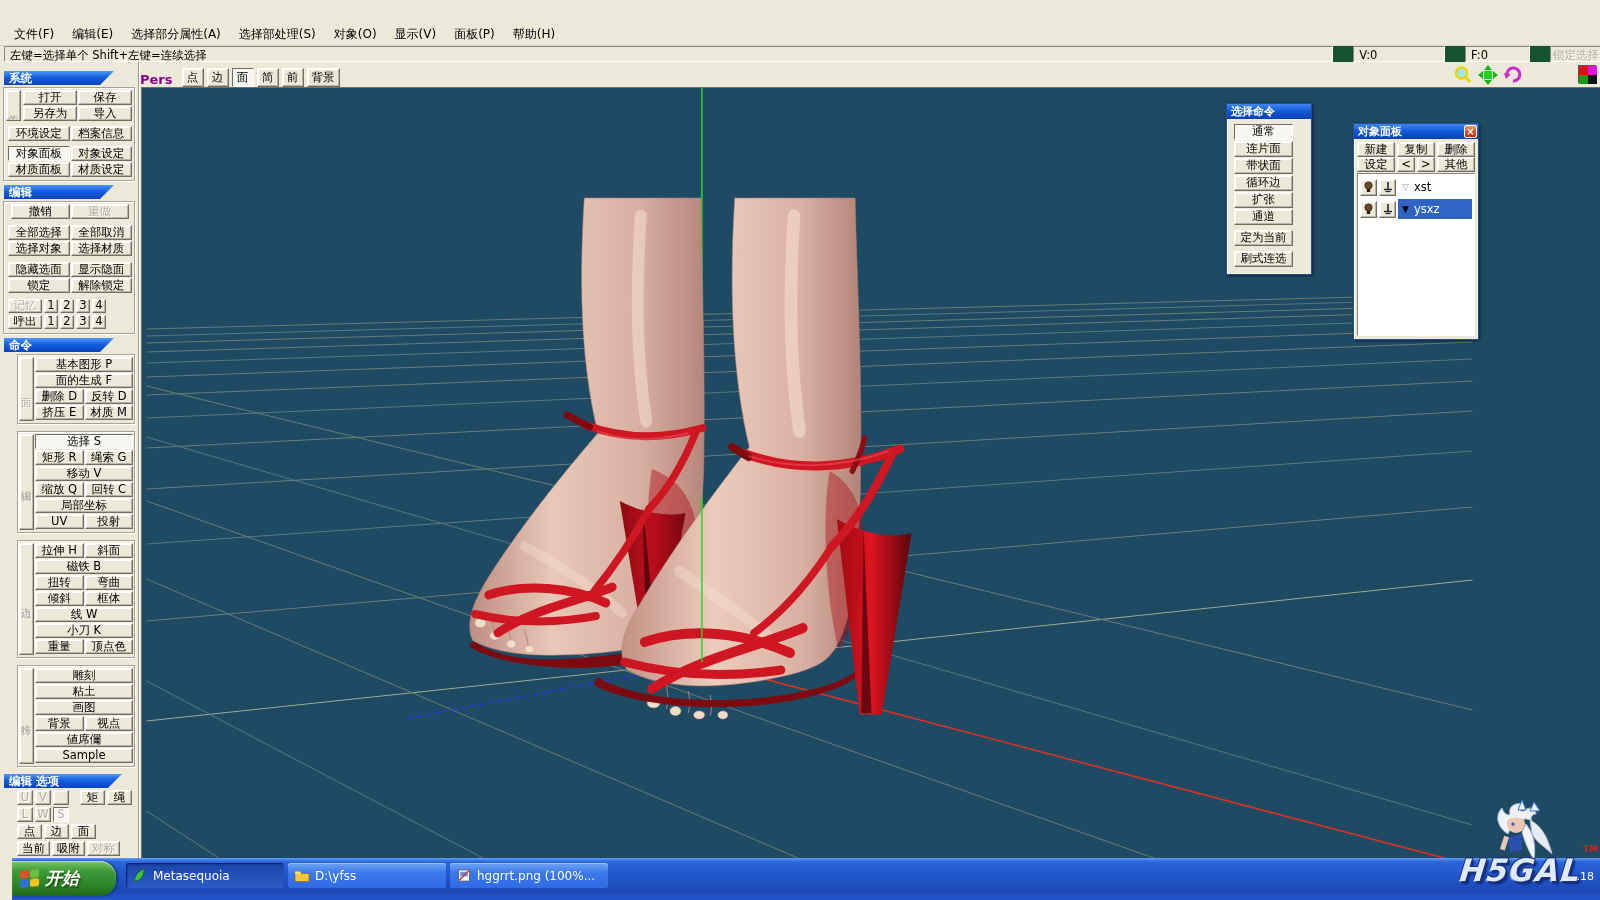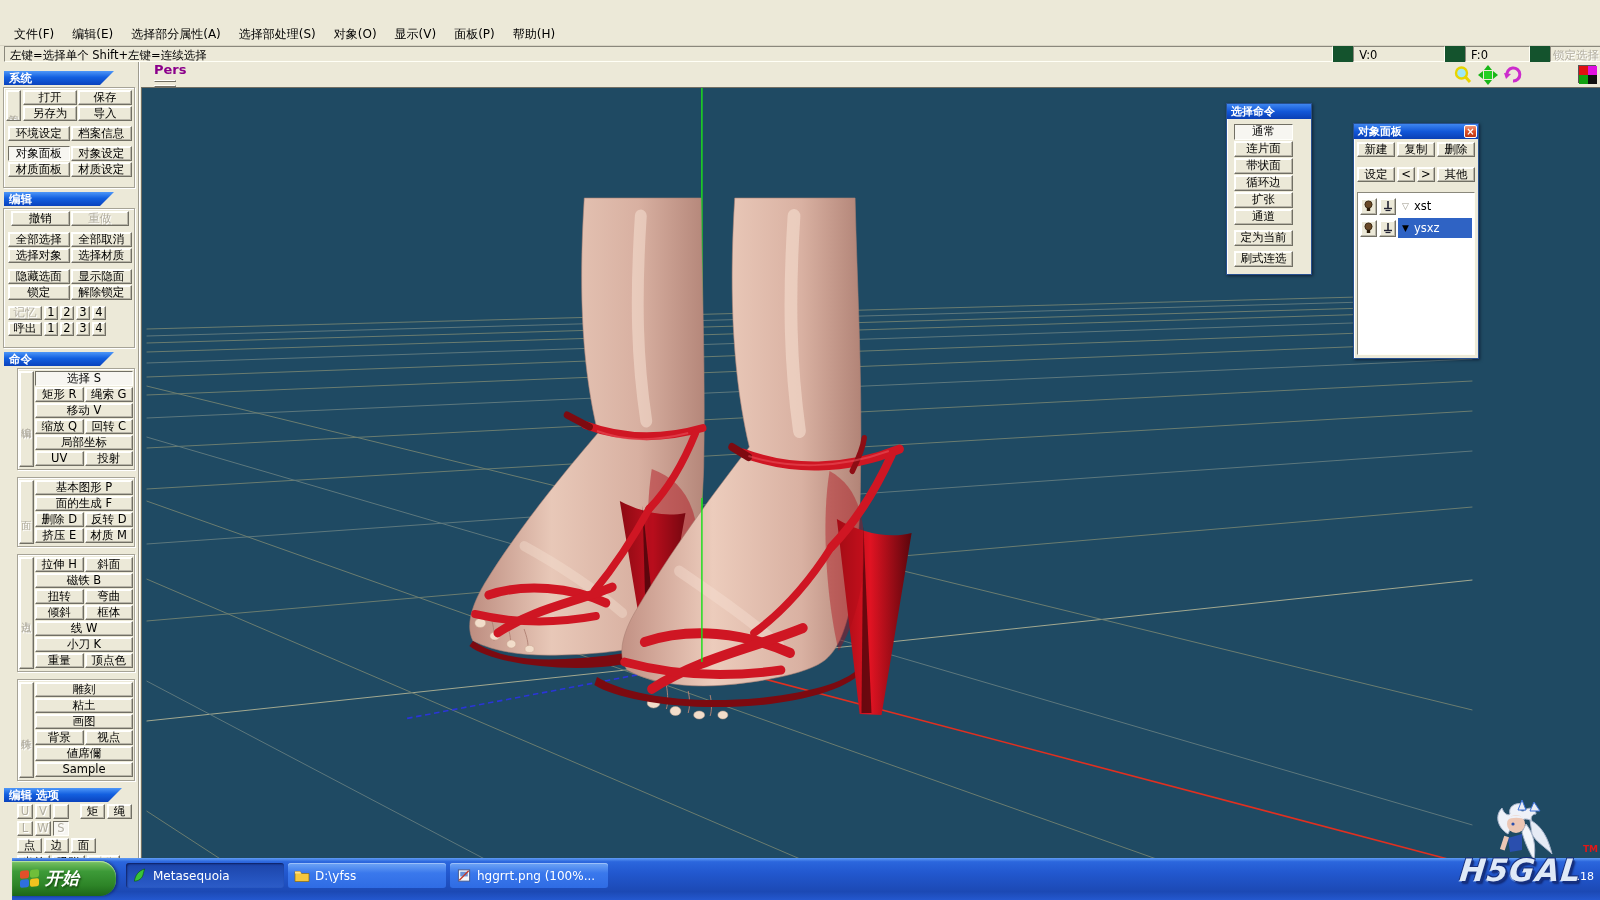--- a/index.html
+++ b/index.html
@@ -70,21 +70,21 @@
   .sidebar {
     position:absolute; left:0; top:62px; width:139px; height:796px;
     background:#ece9d8; border-right:1px solid #9e9b8e; overflow:hidden;
   }
   .sb-hdr {
     height:14px; margin:0 6px 2px 4px;
     background:linear-gradient(180deg,#4e97f8 0%,#1360e0 45%,#0a42bd 100%);
     clip-path:polygon(0 0,100% 0,calc(100% - 14px) 100%,0 100%);
     color:#fff; font-weight:bold; font-size:11.5px; line-height:14px; padding-left:5px;
   }
-  .sb-box { border:1px solid #a6a396; box-shadow:1px 1px 0 #fff, inset 1px 1px 0 #fff; margin:0 3px 4px 3px; padding:2px 1px 9px 1px; }
+  .sb-box { border:1px solid #a6a396; box-shadow:1px 1px 0 #fff, inset 1px 1px 0 #fff; margin:0 3px 4px 3px; padding:2px 1px 2px 1px; }
   .row { display:flex; height:15px; margin:0 1px 1px 24px; gap:1px; }
   .row .b3 { flex:1; }
   .row.nolab { margin-left:3px; }
   .vbtn {
     position:absolute; width:15px;
     writing-mode:vertical-rl; text-orientation:upright;
     font-size:10.5px; letter-spacing:0;
     display:flex; align-items:center; justify-content:center;
   }
   .sys-filegrp { position:relative; }
@@ -101,21 +101,21 @@
   .eo-row .lg { width:33px; }
 
   
   .workarea {
     position:absolute; left:139px; top:62px; width:1461px; height:796px;
     background:#ece9d8;
     border-left:1px solid #fff;
   }
   .vtoolbar {
     position:absolute; left:0; top:0; width:1461px; height:25px;
-    background:#ece9d8; display:flex; align-items:flex-start; padding-left:14px; gap:3px;flex-direction:column;
+    background:#ece9d8; display:flex; align-items:flex-end; padding-left:0; gap:3px;
   }
   .vt-view { color:#8b008b; font-weight:bold; font-size:13px; margin-right:6px; }
   .vt-btn { height:19px; padding:0 4px; min-width:22px; }
   .vt-icons { position:absolute; right:78px; top:2px; display:flex; gap:4px; }
   .vt-icon { width:21px; height:21px; display:flex; align-items:center; justify-content:center; }
   .vt-colorgrid { position:absolute; right:5px; top:3px; width:18px; height:18px;
     display:grid; grid-template-columns:9px 9px; grid-template-rows:9px 9px; border:1px solid #555; }
   .vt-colorgrid span { display:block; }
   .viewport {
     position:absolute; left:1px; top:25px; width:1459px; height:771px;
@@ -137,21 +137,21 @@
   }
   .fp-close {
     position:absolute; right:1px; top:1px; width:13px; height:13px; border-radius:2px;
     background:linear-gradient(180deg,#f09a7e 0%,#dd5026 50%,#bb3512 100%);
     border:1px solid #fff; color:#fff; font-size:10px; line-height:11px; text-align:center; font-weight:bold;
   }
   .sel-body { padding:5px 18px 6px 7px; }
   .sel-body .b3 { height:16px; margin-bottom:1px; }
   .sel-gap { height:4px; }
   .obj-rows { padding:3px 3px 0 3px; }
-  .obj-btnrow { display:flex; gap:2px; margin-bottom:10px; }
+  .obj-btnrow { display:flex; gap:2px; margin-bottom:0; }
   .obj-btnrow .b3 { height:15px; }
   .obj-list {
     margin:1px 3px 3px 3px; height:163px; background:#fff;
     border:1px solid; border-color:#8a887c #fffff6 #fffff6 #8a887c; padding:2px;
   }
   .obj-row { display:flex; align-items:center; height:22px; gap:2px; }
   .obj-ico { width:17px; height:17px; flex:0 0 auto; }
   .obj-namewrap { flex:1; display:flex; align-items:center; height:20px; padding-left:4px; gap:5px; font-size:11.5px; }
   .obj-row.selected .obj-namewrap { background:#2f63c4; color:#fff; }
   .tri { font-size:9px; }
@@ -291,20 +291,38 @@
         <div class="b3 mslot">1</div>
         <div class="b3 mslot">2</div>
         <div class="b3 mslot">3</div>
         <div class="b3 mslot">4</div>
       </div>
     </div>
 
     <div class="sb-hdr" style="width:110px;">命令</div>
 
     <div class="cmd-group">
+      <div class="b3 dis vbtn">面</div>
+      <div class="row">
+          <div class="b3">基本图形 P</div>
+        </div>
+      <div class="row">
+          <div class="b3">面的生成 F</div>
+        </div>
+      <div class="row">
+        <div class="b3">删除 D</div>
+        <div class="b3">反转 D</div>
+      </div>
+      <div class="row">
+        <div class="b3">挤压 E</div>
+        <div class="b3">材质 M</div>
+      </div>
+    </div>
+
+    <div class="cmd-group">
       <div class="b3 dis vbtn">编辑</div>
       <div class="row">
           <div class="b3 pressed">选择 S</div>
         </div>
       <div class="row">
         <div class="b3">矩形 R</div>
         <div class="b3">绳索 G</div>
       </div>
       <div class="row">
           <div class="b3">移动 V</div>
@@ -312,38 +330,20 @@
       <div class="row">
         <div class="b3">缩放 Q</div>
         <div class="b3">回转 C</div>
       </div>
       <div class="row">
           <div class="b3">局部坐标</div>
         </div>
       <div class="row">
         <div class="b3">UV</div>
         <div class="b3">投射</div>
-      </div>
-    </div>
-
-    <div class="cmd-group">
-      <div class="b3 dis vbtn">面</div>
-      <div class="row">
-          <div class="b3">基本图形 P</div>
-        </div>
-      <div class="row">
-          <div class="b3">面的生成 F</div>
-        </div>
-      <div class="row">
-        <div class="b3">删除 D</div>
-        <div class="b3">反转 D</div>
-      </div>
-      <div class="row">
-        <div class="b3">挤压 E</div>
-        <div class="b3">材质 M</div>
       </div>
     </div>
 
     <div class="cmd-group">
       <div class="b3 dis vbtn">边点</div>
       <div class="row">
         <div class="b3">拉伸 H</div>
         <div class="b3">斜面</div>
       </div>
       <div class="row">

